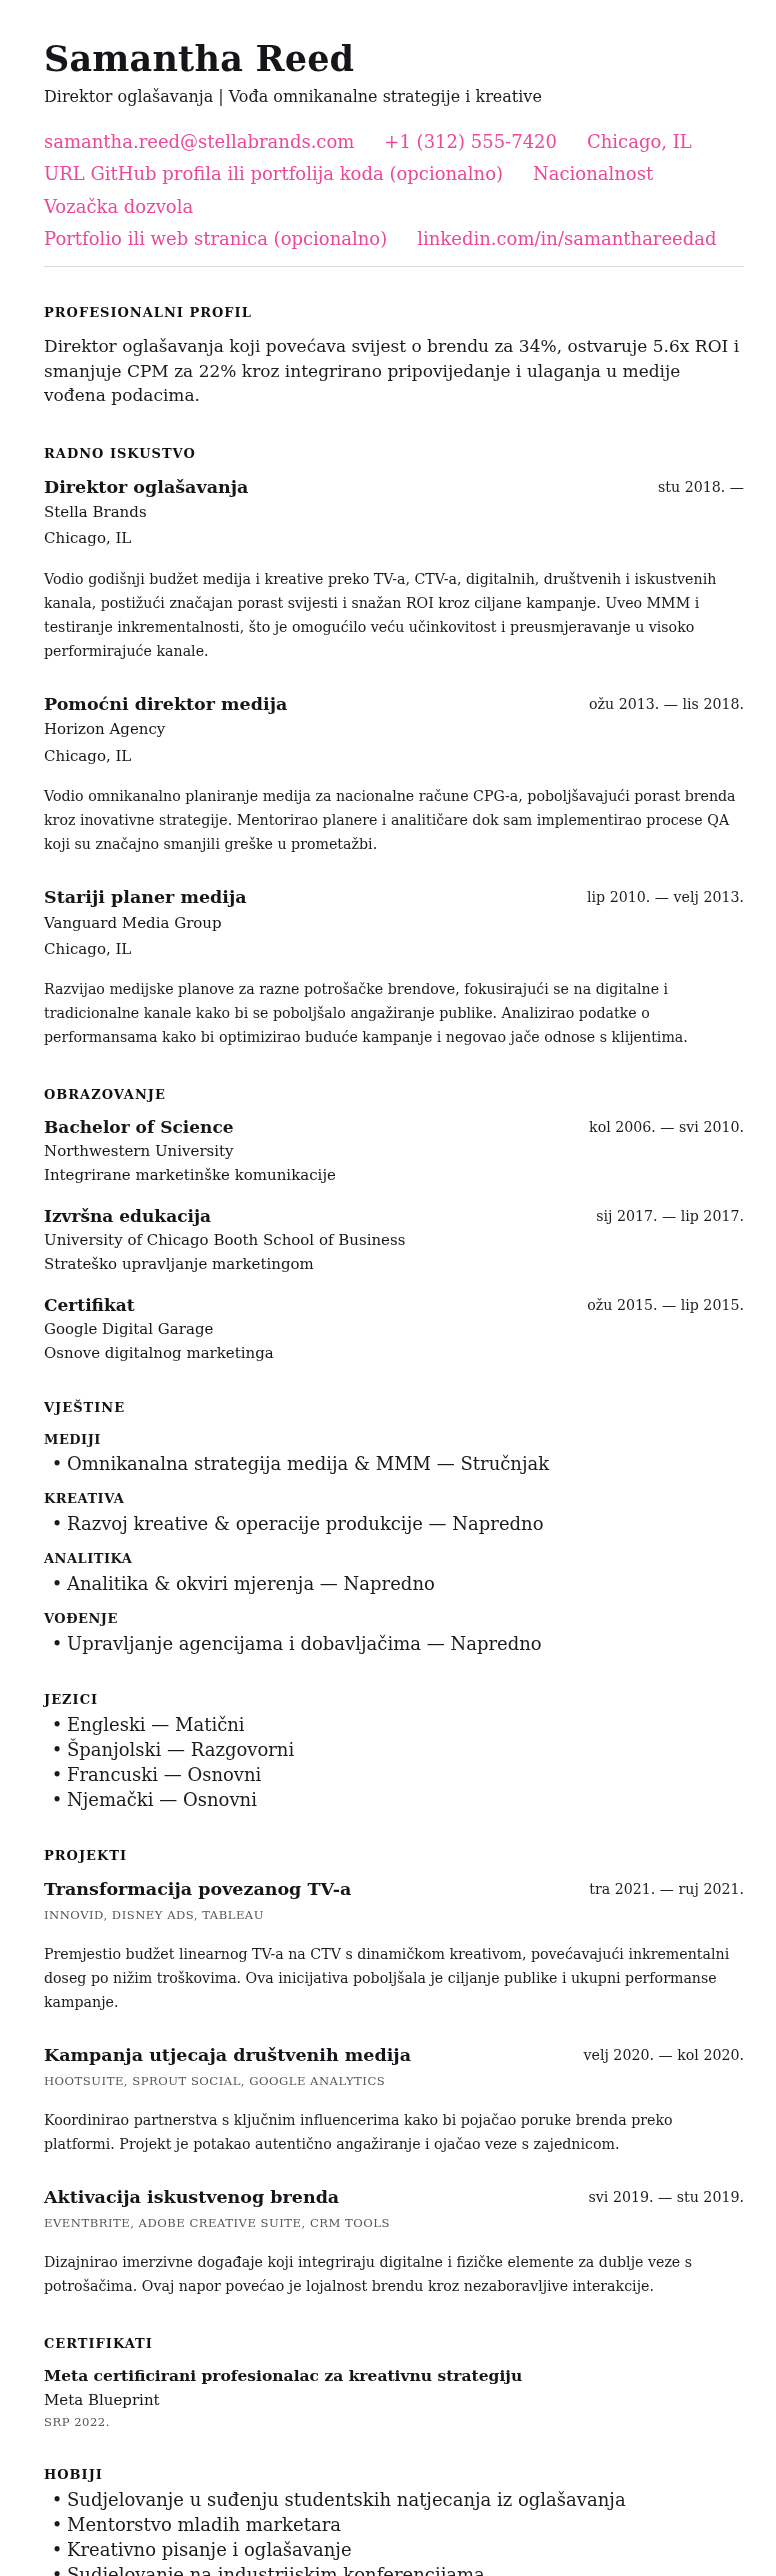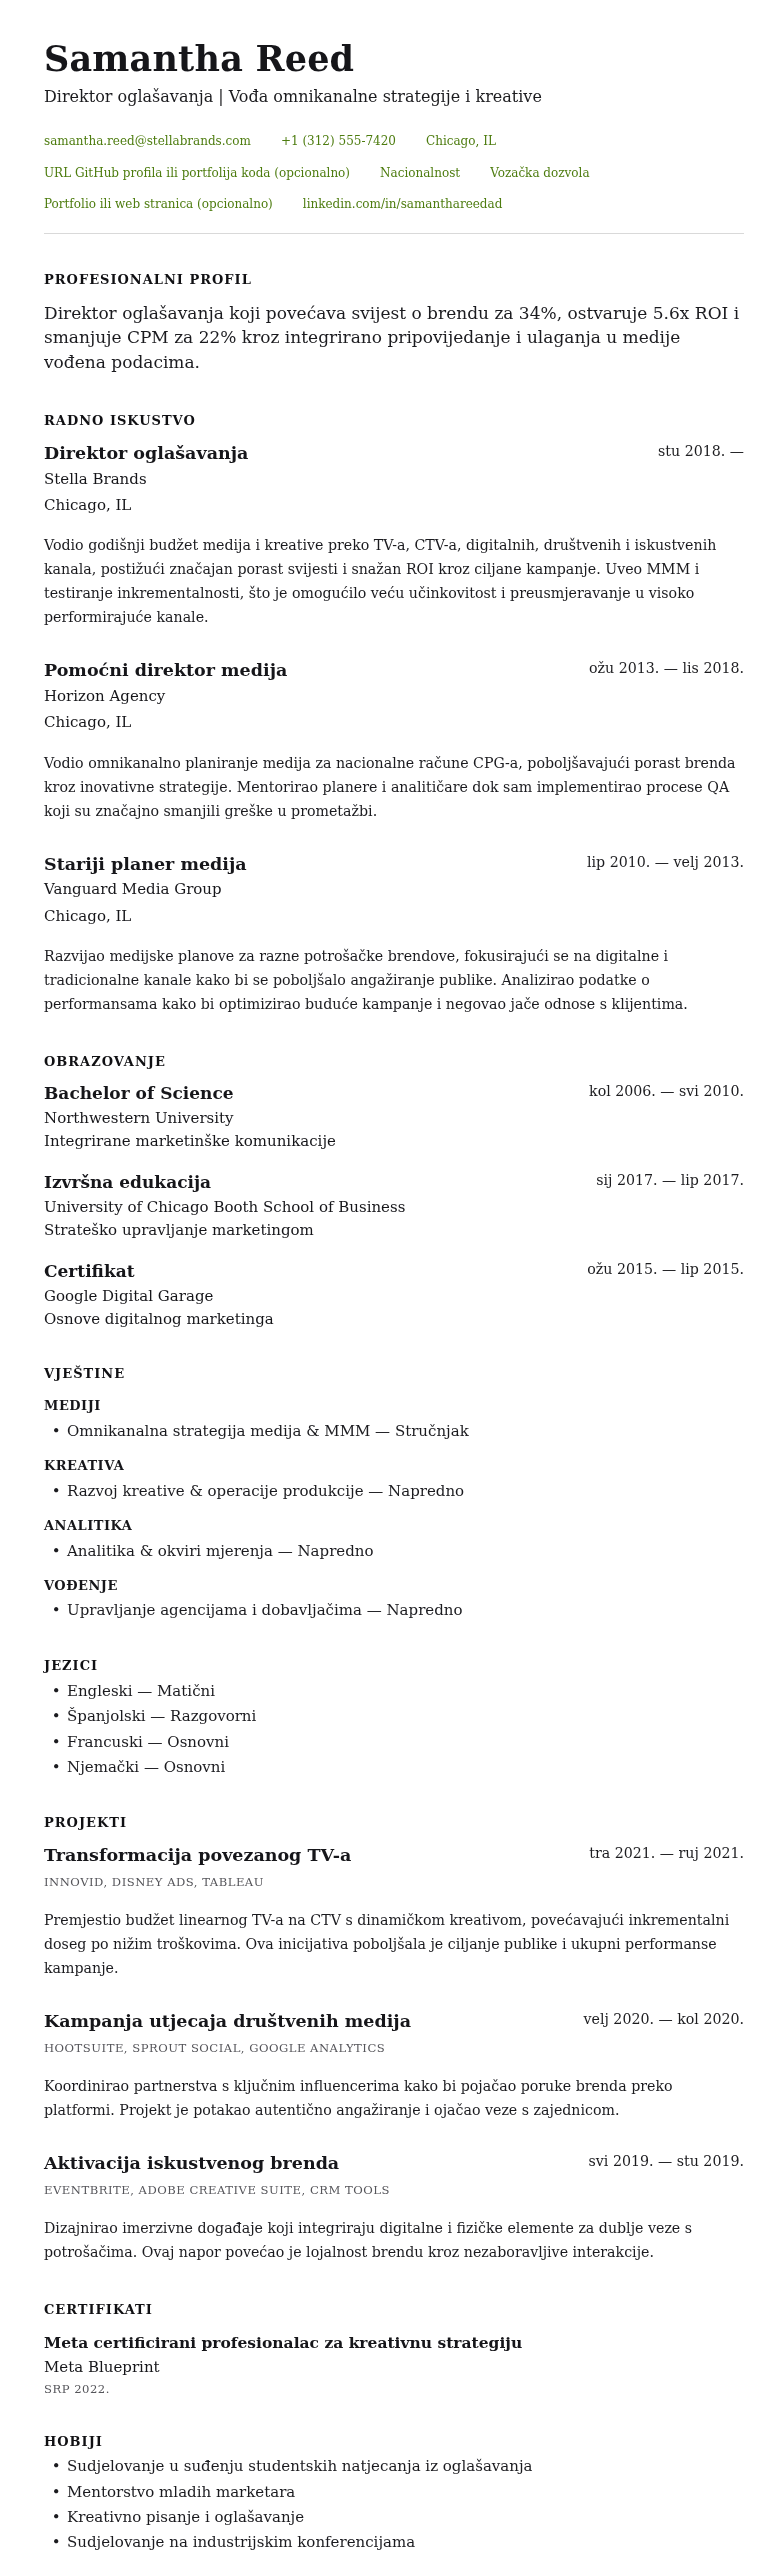--- a/index.html
+++ b/index.html
@@ -14,54 +14,54 @@
     width: 776px;
     min-height: 2576px;
     padding: 40px 32px 39px 44px;
     background: #ffffff;
   }
 
   
   .candidate-name { font-size: 35px; font-weight: 700; letter-spacing: 0.2px; line-height: 1.1; }
   .candidate-title { font-size: 16px; margin-top: 8.4px; color: #1c1c1f; }
   .contact-rows { margin-top: 26px; }
-  .contact-row { display: flex; flex-wrap: wrap; gap: 6px 30px; font-size: 12px; line-height: 19.4px; margin-top: 12.3px; color: #4d7c0f; }
+  .contact-row { display: flex; flex-wrap: wrap; gap: 14px 30px; font-size: 18px; line-height: 19.4px; margin-top: 12.3px; color: #ec4899; }
   .contact-rows .contact-row:first-child { margin-top: 0; }
   .divider { border: none; border-top: 0.6px solid #d9d9d9; margin-top: 18px; }
 
   
   section { margin-top: 38px; }
   .section-heading { font-size: 13px; font-weight: 700; letter-spacing: 1px; color: #101013; }
 
   .body-text { font-size: 14.2px; line-height: 24px; color: #1b1b1f; }
   .profile-text { font-size: 17px; line-height: 24.6px; margin-top: 14.2px; color: #1b1b1f; }
 
   
   .entry { margin-top: 15.5px; }
   .entry + .entry { margin-top: 31px; }
-  .entry-head { display: flex; justify-content: space-between; align-items: flex-start; }
+  .entry-head { display: flex; justify-content: space-between; align-items: center; }
   .entry-title { font-size: 17.5px; font-weight: 700; }
   .entry-dates { font-size: 14.2px; color: #1c1c1f; white-space: nowrap; margin-left: 15.5px; }
   .entry-company { font-size: 15px; margin-top: 6.5px; }
   .entry-location { font-size: 15px; margin-top: 8.4px; }
   .entry-desc { margin-top: 19.4px; }
   .entry-tools { font-size: 11.6px; letter-spacing: 0.5px; color: #55555a; margin-top: 9.7px; }
 
   
   .edu-entry { margin-top: 14.2px; }
   .edu-entry + .edu-entry { margin-top: 22px; }
   .edu-degree { font-size: 17px; font-weight: 700; }
   .edu-school { font-size: 15px; margin-top: 5.8px; }
   .edu-detail { font-size: 15px; margin-top: 5.2px; }
 
   
   .skill-group { margin-top: 17px; }
   .skill-group-name { font-size: 13px; font-weight: 700; letter-spacing: 0.5px; }
   .bullet-list { list-style: none; margin-top: 7.8px; }
-  .bullet-list li { font-size: 15px; line-height: 20px; padding-left: 23px; position: relative; margin-top: 5.2px; color: #1b1b1f; }
+  .bullet-list li { font-size: 18px; line-height: 20px; padding-left: 23px; position: relative; margin-top: 5.2px; color: #1b1b1f; }
   .bullet-list li::before { content: "\2022"; position: absolute; left: 7.8px; }
 
   
   .cert-entry { margin-top: 15.5px; }
   .cert-title { font-size: 15.5px; font-weight: 700; }
   .cert-issuer { font-size: 15px; margin-top: 5.8px; }
   .cert-date { font-size: 11.6px; letter-spacing: 0.5px; color: #55555a; margin-top: 5.8px; }
 </style>
 </head>
 <body>

